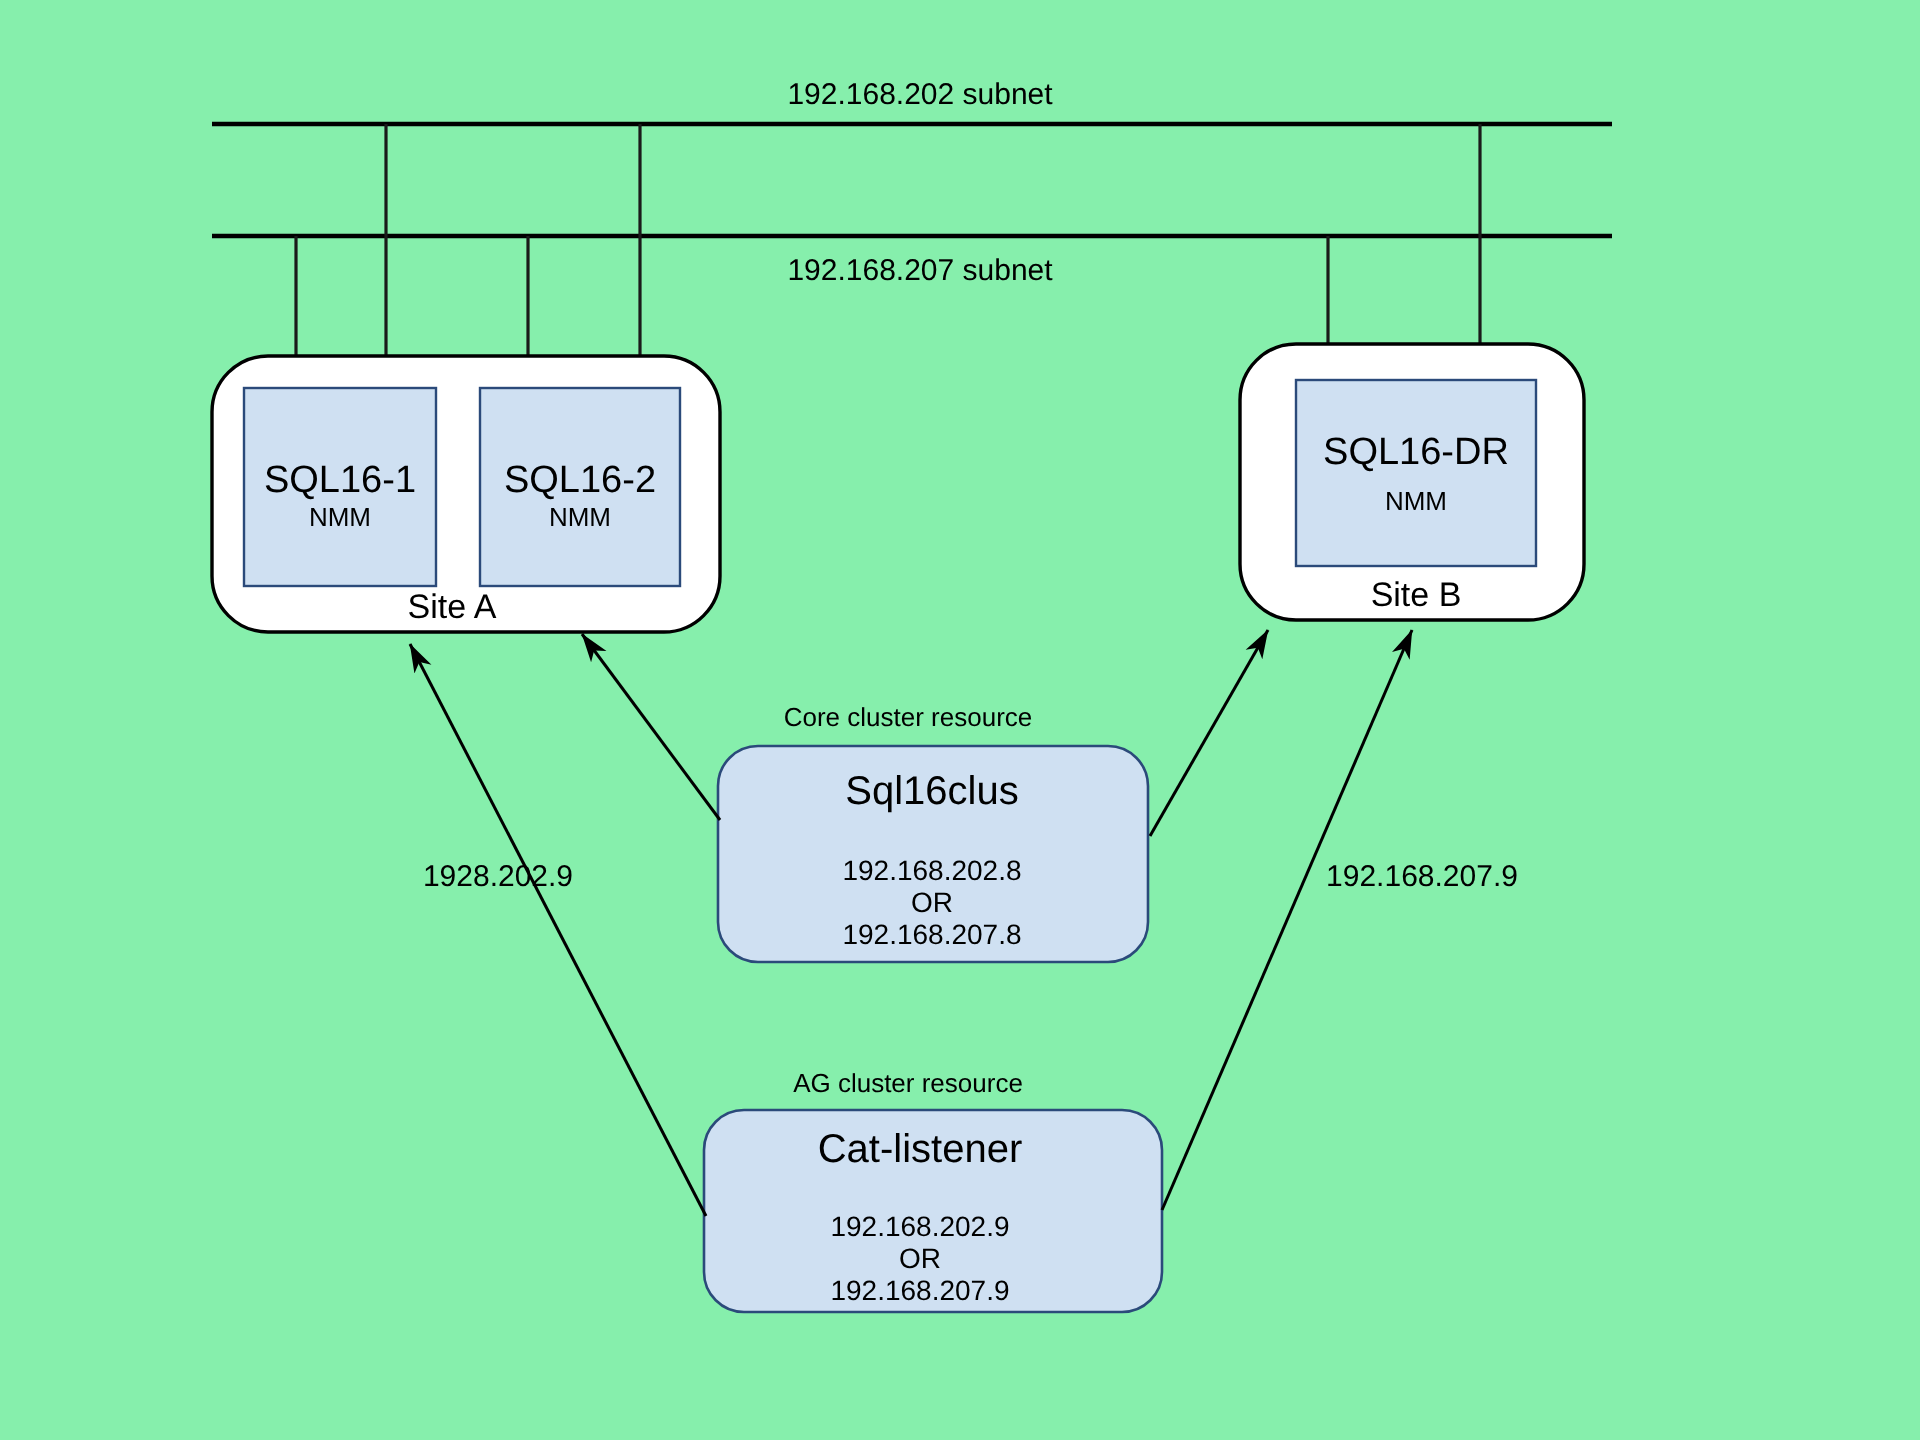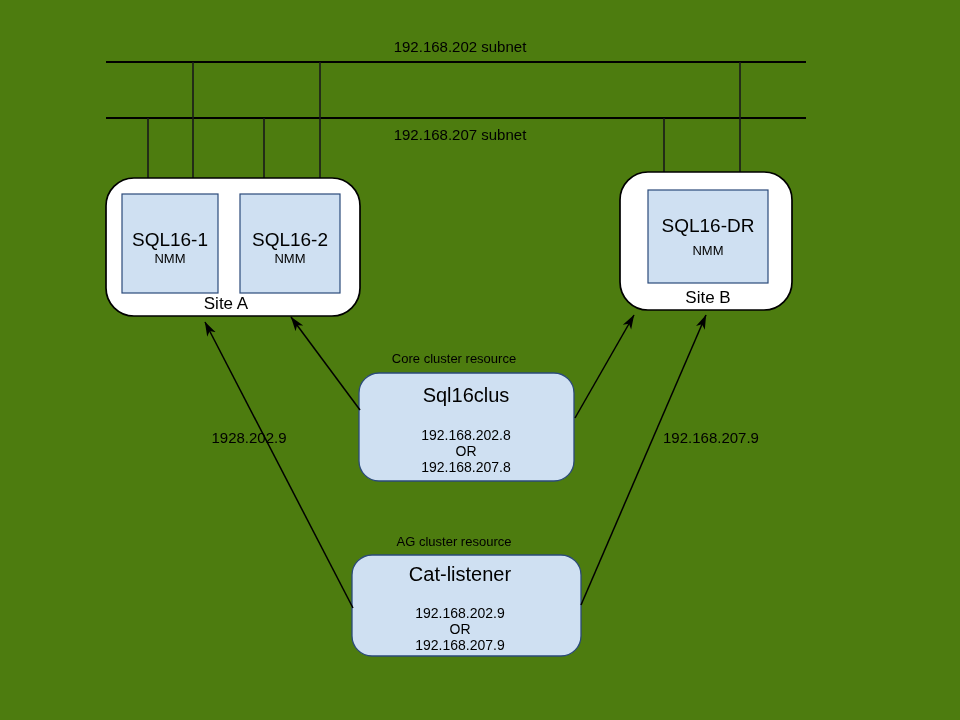--- a/index.html
+++ b/index.html
@@ -11,21 +11,21 @@
   body {
     font-family: "Liberation Sans", sans-serif;
     width: 960px;
     height: 720px;
     overflow: hidden;
   }
   #diagram-root {
     position: relative;
     width: 960px;
     height: 720px;
-    background: #4d7c0f;
+    background: #86efac;
   }
   svg#diagram-svg {
     position: absolute;
     top: 0;
     left: 0;
     width: 960px;
     height: 720px;
   }
   .subnet-line {
     stroke: #000000;

